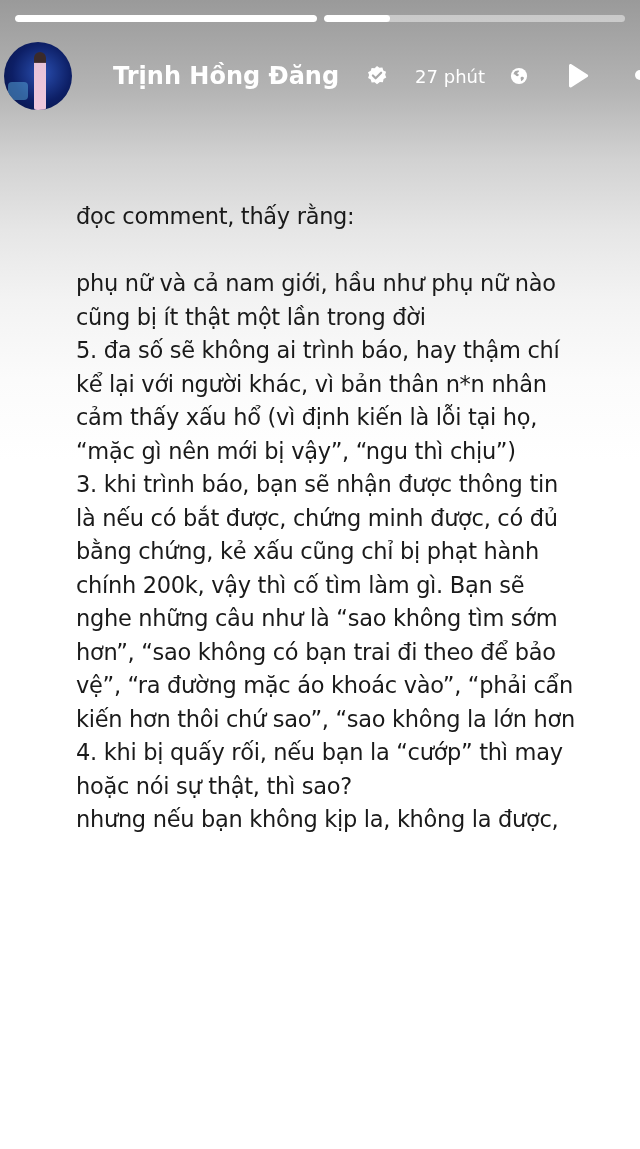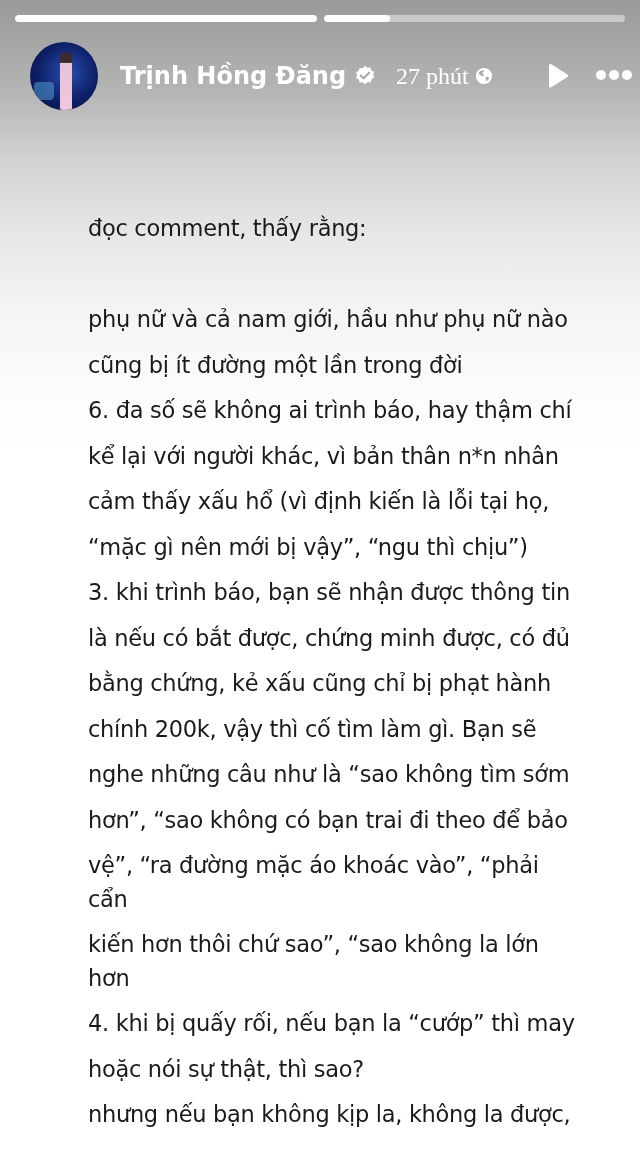--- a/index.html
+++ b/index.html
@@ -4,37 +4,37 @@
   <style>
     html, body { margin: 0; padding: 0; }
     body {
       width: 640px; height: 1149px; overflow: hidden; position: relative;
       background: linear-gradient(to bottom, #9a9a9a 0px, #b4b4b4 90px, #d2d2d2 160px, #e6e6e6 230px, #f3f3f3 300px, #fbfbfb 380px, #ffffff 460px, #ffffff 1149px);
       font-family: "DejaVu Sans", sans-serif;
     }
     .progress { position: absolute; top: 15px; left: 15px; right: 15px; height: 8px; display: flex; gap: 7px; }
     .bar { flex: 1; height: 7px; border-radius: 4px; background: rgba(255,255,255,0.45); overflow: hidden; }
     .bar .fill { height: 100%; background: #ffffff; border-radius: 4px; }
-    .header { position: absolute; top: 42px; left: 30px; right: 8px; height: 68px; display: flex; align-items: center; }
+    .header { position: absolute; top: 42px; left: 4px; right: 8px; height: 68px; display: flex; align-items: center; gap: 19px; }
     .avatar { width: 68px; height: 68px; border-radius: 50%; overflow: hidden; flex: none;
       background: radial-gradient(circle at 55% 45%, #2a4fb0 0%, #0d1f66 55%, #06103e 100%); position: relative; }
     .avatar .figure { position: absolute; left: 30px; top: 10px; width: 12px; height: 58px;
       background: linear-gradient(to bottom, #3a2a2a 0%, #3a2a2a 18%, #e7c3d8 19%, #f0c8dc 100%); border-radius: 6px 6px 2px 2px; }
     .avatar .glow { position: absolute; left: 4px; top: 40px; width: 20px; height: 18px; background: rgba(90,170,220,0.5); border-radius: 4px; }
     .name { margin-left: 22px; color: #ffffff; font-size: 24px; font-weight: bold; white-space: nowrap; }
     .verified { margin-left: 8px; width: 22px; height: 22px; flex: none; }
-    .time { margin-left: 20px; color: #ffffff; font-size: 24px; white-space: nowrap; font-family: Liberation Serif, serif; }
+    .time { margin-left: 8px; color: #ffffff; font-size: 18px; white-space: nowrap; }
     .globe { margin-left: 6px; width: 18px; height: 18px; flex: none; }
     .spacer { flex: 1; }
     .play { width: 24px; height: 26px; flex: none; cursor: pointer; }
     .more { margin-left: 26px; width: 36px; height: 12px; flex: none; display: flex; justify-content: space-between; cursor: pointer; }
     .more span { width: 10px; height: 10px; background: #fff; border-radius: 50%; display: block; }
     .content { position: absolute; top: 200px; left: 76px; width: 520px; color: #1a1a1a;
       font-family: "DejaVu Sans", sans-serif; font-size: 22.5px; line-height: 33.5px; letter-spacing: -0.3px; }
-    .content p { margin: 12px; }
+    .content p { margin: 0; }
     .content .blank { height: 33.5px; }
   </style>
 </head>
 <body>
 
 <div class="progress">
   <div class="bar">
       <div class="fill" style="width:100%"></div>
     </div>
   <div class="bar">
@@ -65,22 +65,22 @@
     <span></span>
       <span></span>
       <span></span>
   </div>
 </div>
 
 <div class="content">
   <p>đọc comment, thấy rằng:</p>
   <div class="blank"></div>
   <p>phụ nữ và cả nam giới, hầu như phụ nữ nào</p>
-  <p>cũng bị ít đường một lần trong đời</p>
-  <p>6. đa số sẽ không ai trình báo, hay thậm chí</p>
+  <p>cũng bị ít thật một lần trong đời</p>
+  <p>5. đa số sẽ không ai trình báo, hay thậm chí</p>
   <p>kể lại với người khác, vì bản thân n*n nhân</p>
   <p>cảm thấy xấu hổ (vì định kiến là lỗi tại họ,</p>
   <p>“mặc gì nên mới bị vậy”, “ngu thì chịu”)</p>
   <p>3. khi trình báo, bạn sẽ nhận được thông tin</p>
   <p>là nếu có bắt được, chứng minh được, có đủ</p>
   <p>bằng chứng, kẻ xấu cũng chỉ bị phạt hành</p>
   <p>chính 200k, vậy thì cố tìm làm gì. Bạn sẽ</p>
   <p>nghe những câu như là “sao không tìm sớm</p>
   <p>hơn”, “sao không có bạn trai đi theo để bảo</p>
   <p>vệ”, “ra đường mặc áo khoác vào”, “phải cẩn</p>

